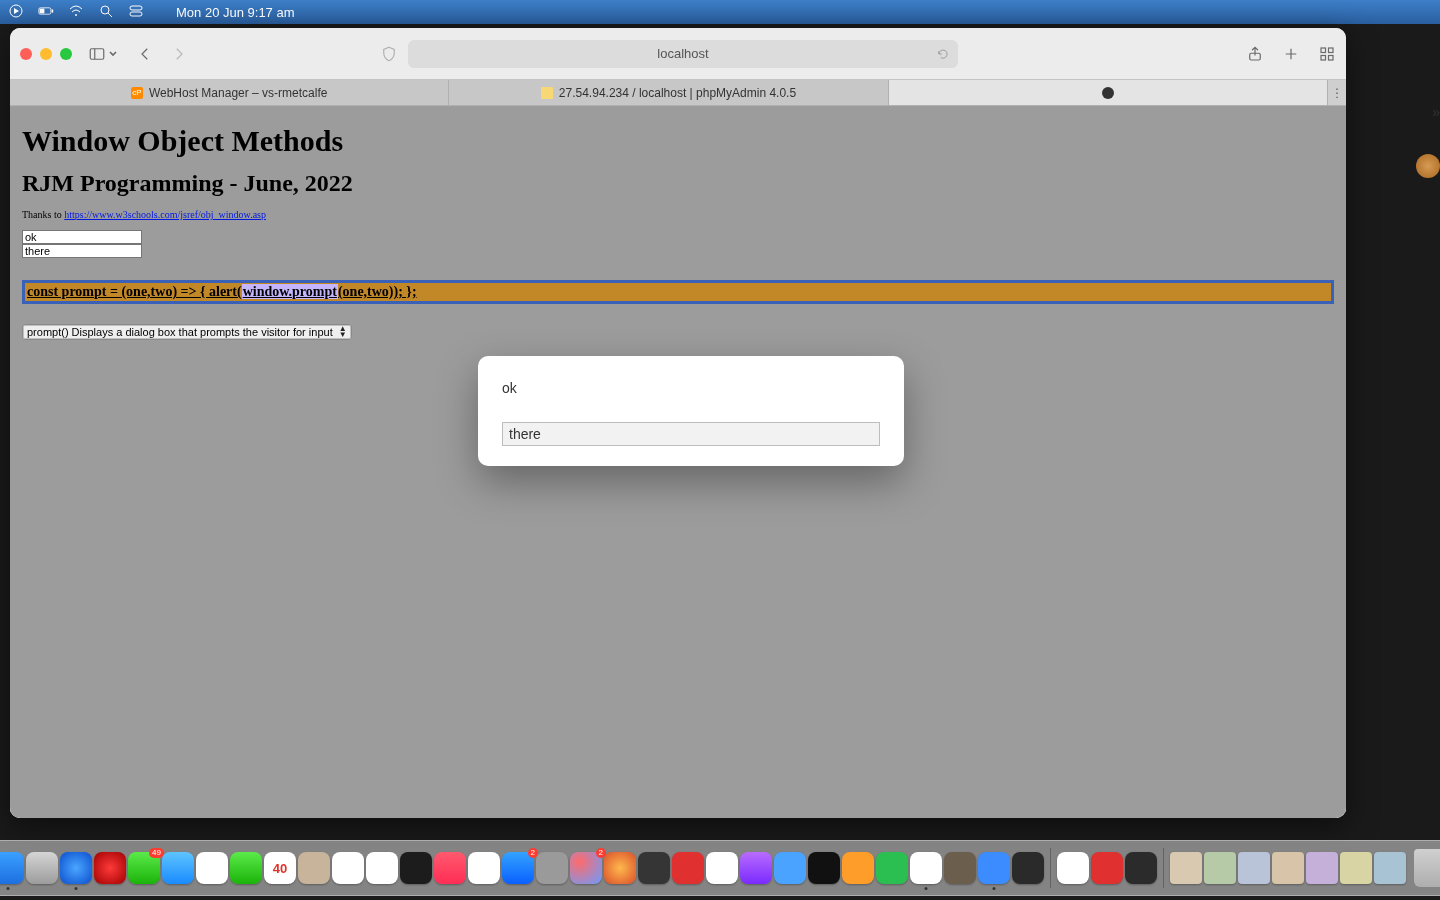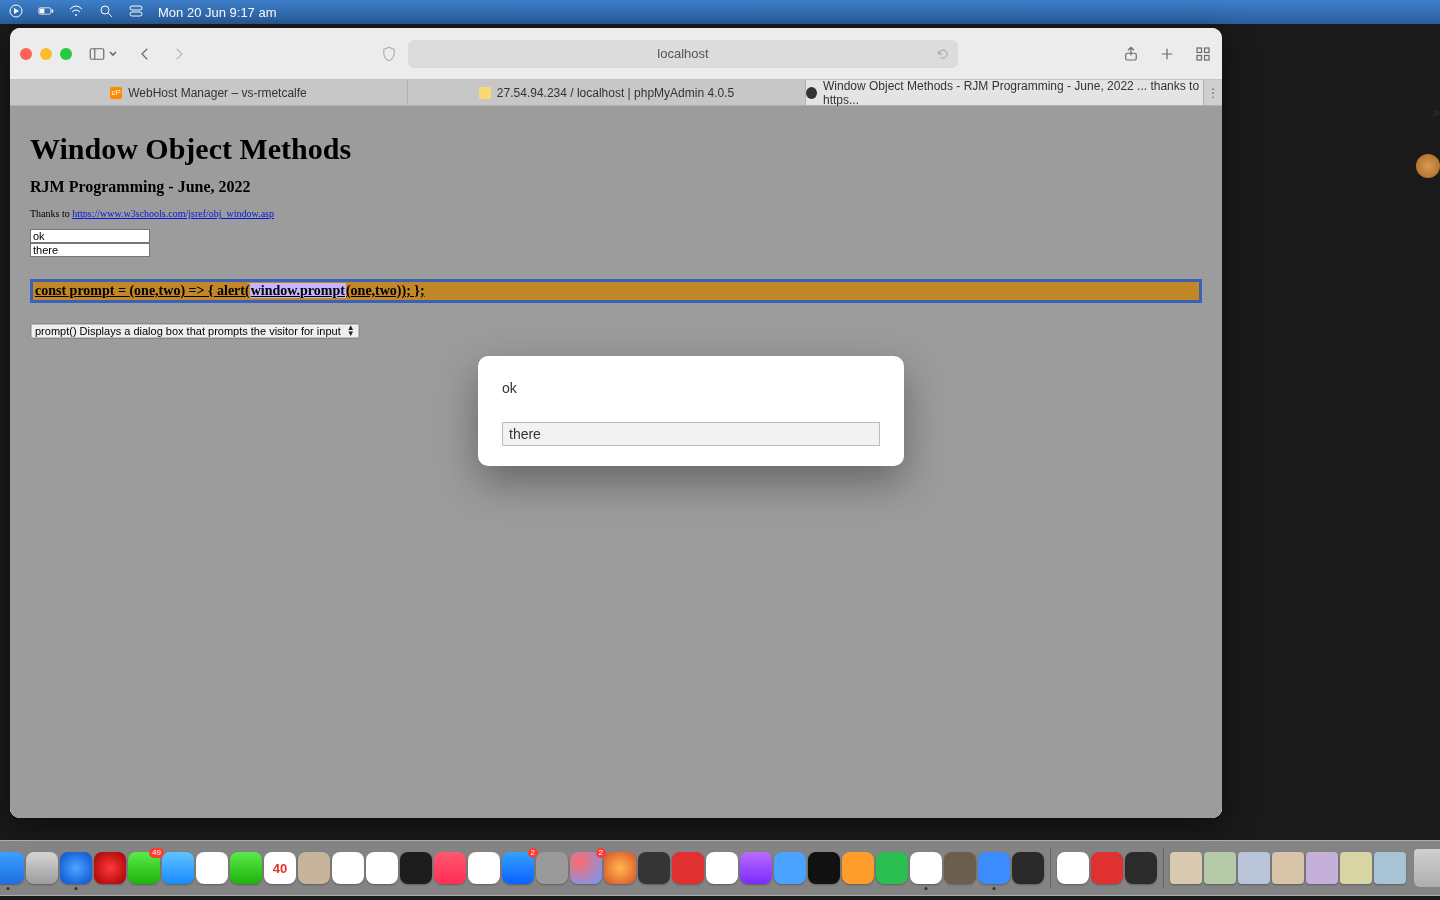--- a/index.html
+++ b/index.html
@@ -15,27 +15,27 @@
     align-items: center;
     font-size: 13px;
     padding: 0 8px;
     justify-content: space-between;
   }
   .menubar-left { display: flex; gap: 16px; align-items: center; }
   .menubar-left .apple { font-size: 14px; }
   .menubar-left .appname { font-weight: 600; }
   .menubar-right { display: flex; gap: 14px; align-items: center; font-size: 13px; }
   .menubar-right svg { width: 16px; height: 16px; }
-  .menubar-right .clock { margin-left: 0; }
+  .menubar-right .clock { margin-left: 18px; }
 
   
   .safari-window {
     position: absolute;
     left: 10px; top: 28px;
-    width: 1212px;
+    width: 1336px;
     height: 790px;
     background: #e5e5e5;
     border-radius: 10px;
     box-shadow: 0 8px 30px rgba(0,0,0,.5);
     overflow: hidden;
     display: flex; flex-direction: column;
   }
 
   
   .safari-toolbar {
@@ -75,23 +75,23 @@
   .tab.active { background:#e4e4e4; font-weight:500;}
   .tab-ico { width:12px; height:12px; display:inline-block; }
   .tab-ico.cpanel { background:#ff8a00; border-radius:2px; font-size:8px; color:#fff; line-height:12px; text-align:center;}
   .tab-ico.pma { background:#f8d775; border-radius:1px;}
   .tab-ico.gh { background:#333; border-radius:50%;}
   .tab-overflow{width:18px;display:flex;align-items:center;justify-content:center;color:#555;}
 
   
   .page-area { flex:1; position:relative; background:#fff; }
   .page-scrim { position:absolute; inset:0; background:#9c9c9c; }
-  .page-content { position:absolute; inset:0; padding: 20px; color:#000; font-family: "Times New Roman", serif; }
+  .page-content { position:absolute; inset:0; padding: 12px; color:#000; font-family: "Times New Roman", serif; }
   .page-content h1 { font-size: 30px; font-weight:bold; margin: 6px 0 12px 0;}
-  .page-content h2 { font-size: 16px; font-weight:bold; margin: 0 0 12px 0;}
+  .page-content h2 { font-size: 24px; font-weight:bold; margin: 0 0 12px 0;}
   .page-content h3 { font-size: 10px; font-weight:normal; margin: 0 0 10px 0;}
   .page-content a { color: #0018e0; text-decoration: underline; }
   .inputs { margin-top:2px; }
   .inputs input { display:block; width:120px; font-size:11px; padding:0 2px; border:1px solid #767676; background:#fff; color:#000; height:14px; font-family:Arial;}
   .code-box {
      margin: 22px 0 18px 0;
      border: 3px solid #3a61b8;
      background: #c28727;
      padding: 1px 2px;
      font-size: 14px; font-weight:bold;
@@ -254,21 +254,20 @@
     <div class="tab">
       <span class="tab-ico cpanel">cP</span>
       <span>WebHost Manager – vs-rmetcalfe</span>
     </div>
     <div class="tab">
       <span class="tab-ico pma"></span>
       <span>27.54.94.234 / localhost | phpMyAdmin 4.0.5</span>
     </div>
     <div class="tab active">
       <span class="tab-ico gh"></span>
-      <span>Window Object Methods - RJM Programming - June, 2022 ... thanks to https...</span>
     </div>
     <div class="tab-overflow">⋮</div>
   </div>
 
   <div class="page-area">
     <div class="page-scrim"></div>
 
     <div class="page-content">
       <h1>Window Object Methods</h1>
       <h2>RJM Programming - June, 2022</h2>

